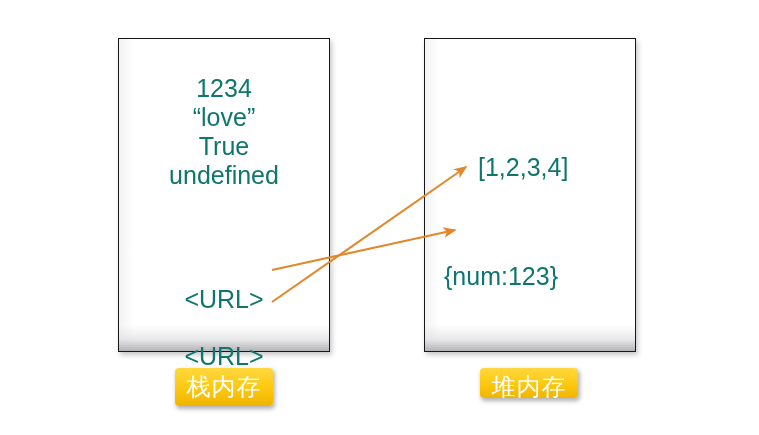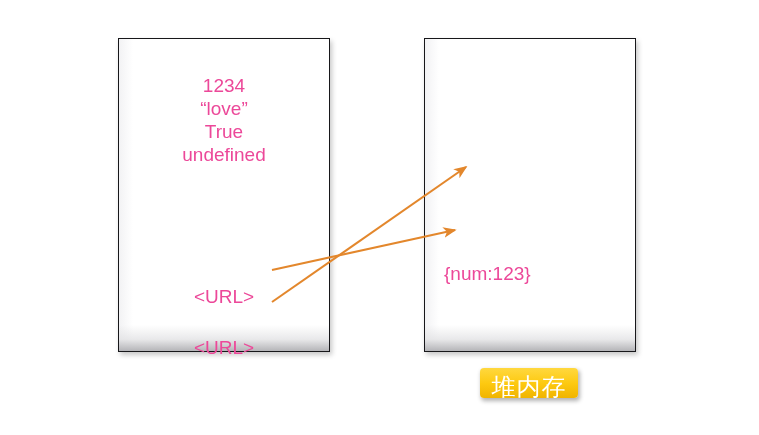--- a/index.html
+++ b/index.html
@@ -54,22 +54,22 @@
                 rgba(255,255,255,0) 100%);
     pointer-events: none;
   }
 
   #stack-box { left: 118px; top: 38px; width: 212px; height: 314px; }
   #heap-box  { left: 424px; top: 38px; width: 212px; height: 314px; }
 
   
   .val-text {
     position: absolute;
-    color: #ec4899;
-    font-size: 19px;
+    color: #0f766e;
+    font-size: 25px;
     line-height: 1;
     white-space: nowrap;
     font-family: "Liberation Sans", sans-serif;
     z-index: 4;
   }
 
   .stack-primitives {
     position: absolute;
     left: 118px;
     top: 76px;
@@ -143,29 +143,31 @@
     <span class="val-text">undefined</span>
   </div>
 
   <div class="stack-refs">
     <span class="val-text">&lt;URL&gt;</span>
     <span class="val-text">&lt;URL&gt;</span>
   </div>
 
   <div id="heap-box" class="mem-box"></div>
 
+  <span id="heap-array" class="val-text">[1,2,3,4]</span>
   <span id="heap-object" class="val-text">{num:123}</span>
 
   <svg id="arrows" viewBox="0 0 759 435" width="759" height="435">
     <defs>
       <marker id="arrowhead" markerWidth="7" markerHeight="7" refX="5.6" refY="2.6" orient="auto" markerUnits="strokeWidth">
         <path d="M0,0 L6.4,2.6 L0,5.2 L1.7,2.6 Z" fill="#e3872c"></path>
       </marker>
     </defs>
 
     <line x1="272" y1="270" x2="455" y2="230" stroke="#e3872c" stroke-width="2.1" marker-end="url(#arrowhead)"></line>
 
     <line x1="272" y1="302" x2="466" y2="167" stroke="#e3872c" stroke-width="2.1" marker-end="url(#arrowhead)"></line>
   </svg>
 
+  <div id="badge-stack" class="badge">栈内存</div>
   <div id="badge-heap" class="badge">堆内存</div>
 
 </div>
 
 </body></html>

